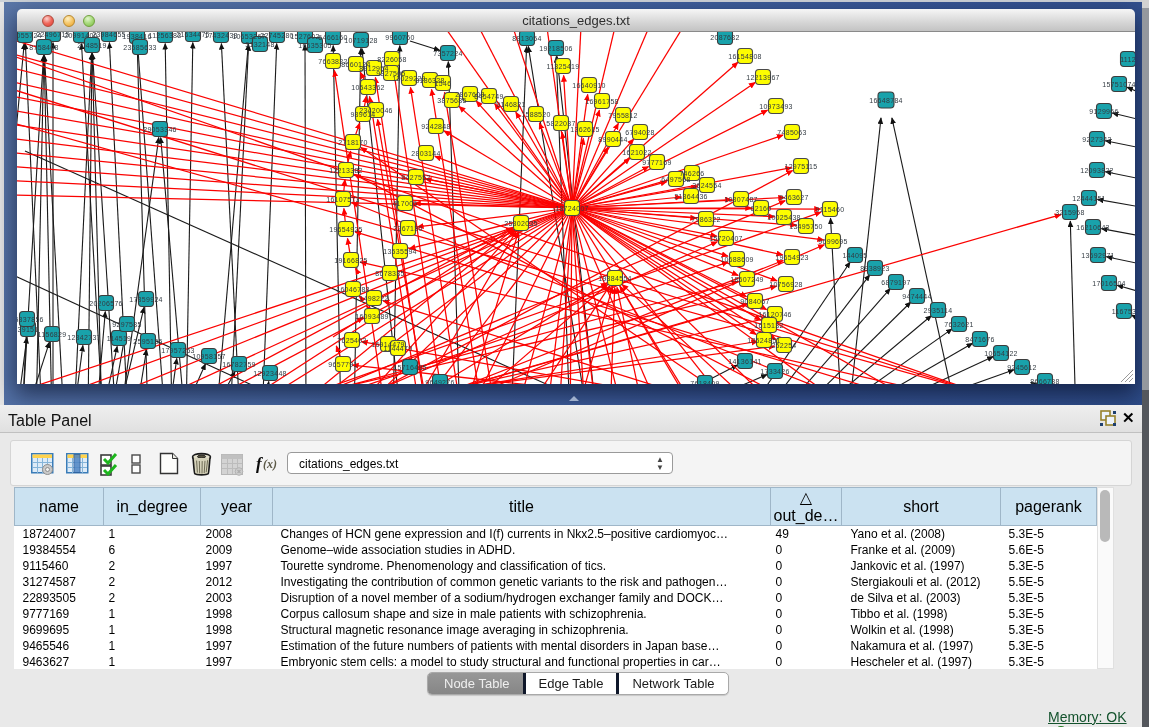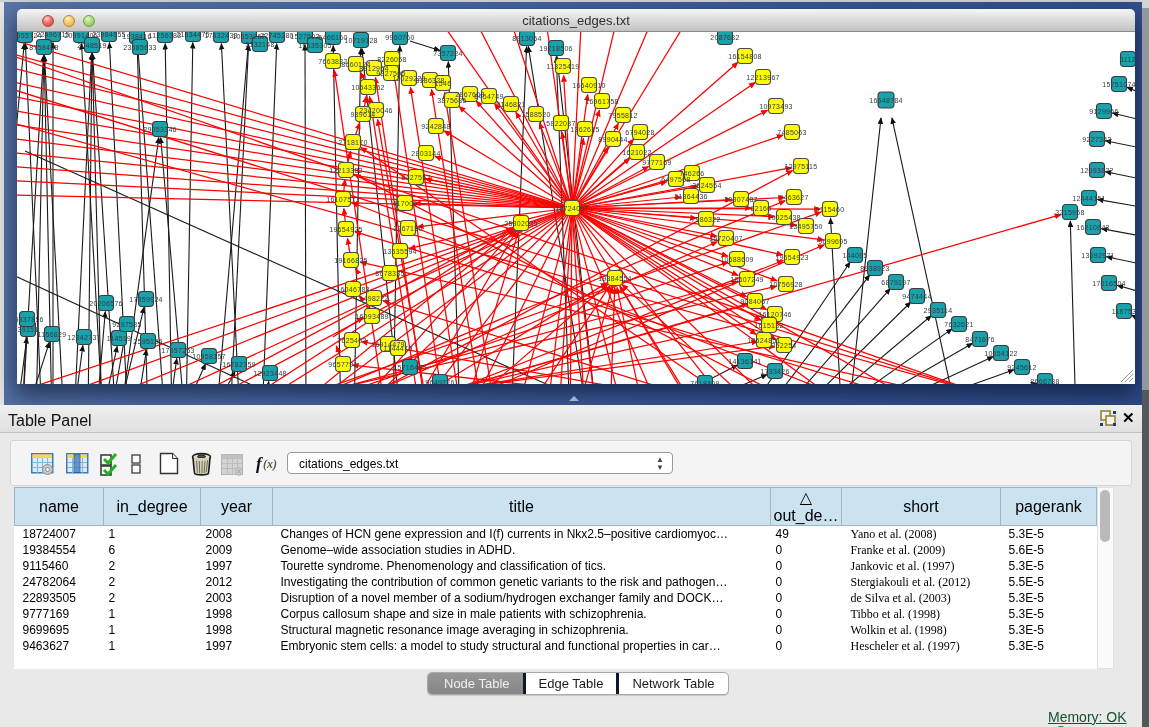--- a/index.html
+++ b/index.html
@@ -34,21 +34,21 @@
 #combo{position:absolute;left:276px;top:11px;width:386px;height:22px;background:#fff;
   border:1px solid #9a9a9a;border-radius:4px;font-size:12px;color:#000;line-height:22px;
   padding-left:11px;box-sizing:border-box;}
 #combo .ar{position:absolute;right:8px;top:3px;font-size:8px;color:#444;line-height:8px;}
 #tblarea{position:absolute;left:14px;top:55px;width:1083px;height:182px;background:#fff;overflow:hidden;}
 table{border-collapse:collapse;table-layout:fixed;width:1083px;font-size:12px;}
 th{background:#cbe2f1;border:1px solid #9fb6c8;font-weight:400;font-size:16px;height:17px;padding:0;}
 tr.d td{height:16px;}
 td{height:15px;padding:0 0 0 8px;white-space:nowrap;overflow:hidden;color:#000;}
 td.c2,td.c3,td.c5{padding-left:5px;}
-td.c6{padding-left:9px;font-family:Liberation Serif, serif;}
+td.c6{padding-left:9px;}
 .w1{width:89px}.w2{width:97px}.w3{width:72px}.w4{width:498px}.w5{width:71px}.w6{width:159px}.w7{width:96px}
 #vsb{position:absolute;left:1097px;top:55px;width:17px;height:182px;background:#fafafa;border:1px solid #e0e0e0;box-sizing:border-box;}
 #vsb .th{position:absolute;left:2px;top:2px;width:10px;height:52px;border-radius:6px;background:#b9b9b9;}
 #tabs{position:absolute;left:427px;top:240px;height:21px;display:flex;
   border:1px solid #a9a9a9;border-radius:5px;overflow:hidden;background:#fff;
   box-shadow:0 1px 1px rgba(0,0,0,.15);}
 #tabs div{font-size:13px;line-height:21px;padding:0 13px;color:#1a1a1a;border-left:3px solid #0f172a;}
 #tabs div:first-child{border-left:none;background:linear-gradient(#979797,#868686);color:#efefef;padding-left:16px;}
 #mem{position:absolute;left:1048px;top:277px;font-size:14px;color:#14532d;text-decoration:underline;}
 #mem .d{display:inline-block;width:12px;height:12px;border-radius:50%;background:#2fbf2f;
@@ -716,21 +716,21 @@
 <tr class="d">
                 <td class="c1">9115460</td>
                 <td class="c2">2</td>
                 <td class="c3">1997</td>
                 <td class="c4">Tourette syndrome. Phenomenology and classification of tics.</td>
                 <td class="c5">0</td>
                 <td class="c6">Jankovic et al. (1997)</td>
                 <td class="c7">5.3E-5</td>
               </tr>
 <tr class="d">
-                <td class="c1">24782064</td>
+                <td class="c1">31274587</td>
                 <td class="c2">2</td>
                 <td class="c3">2012</td>
                 <td class="c4">Investigating the contribution of common genetic variants to the risk and pathogen…</td>
                 <td class="c5">0</td>
                 <td class="c6">Stergiakouli et al. (2012)</td>
                 <td class="c7">5.5E-5</td>
               </tr>
 <tr class="d">
                 <td class="c1">22893505</td>
                 <td class="c2">2</td>
@@ -749,20 +749,29 @@
                 <td class="c6">Tibbo et al. (1998)</td>
                 <td class="c7">5.3E-5</td>
               </tr>
 <tr class="d">
                 <td class="c1">9699695</td>
                 <td class="c2">1</td>
                 <td class="c3">1998</td>
                 <td class="c4">Structural magnetic resonance image averaging in schizophrenia.</td>
                 <td class="c5">0</td>
                 <td class="c6">Wolkin et al. (1998)</td>
+                <td class="c7">5.3E-5</td>
+              </tr>
+<tr class="d">
+                <td class="c1">9465546</td>
+                <td class="c2">1</td>
+                <td class="c3">1997</td>
+                <td class="c4">Estimation of the future numbers of patients with mental disorders in Japan base…</td>
+                <td class="c5">0</td>
+                <td class="c6">Nakamura et al. (1997)</td>
                 <td class="c7">5.3E-5</td>
               </tr>
 <tr class="d">
                 <td class="c1">9463627</td>
                 <td class="c2">1</td>
                 <td class="c3">1997</td>
                 <td class="c4">Embryonic stem cells: a model to study structural and functional properties in car…</td>
                 <td class="c5">0</td>
                 <td class="c6">Hescheler et al. (1997)</td>
                 <td class="c7">5.3E-5</td>

